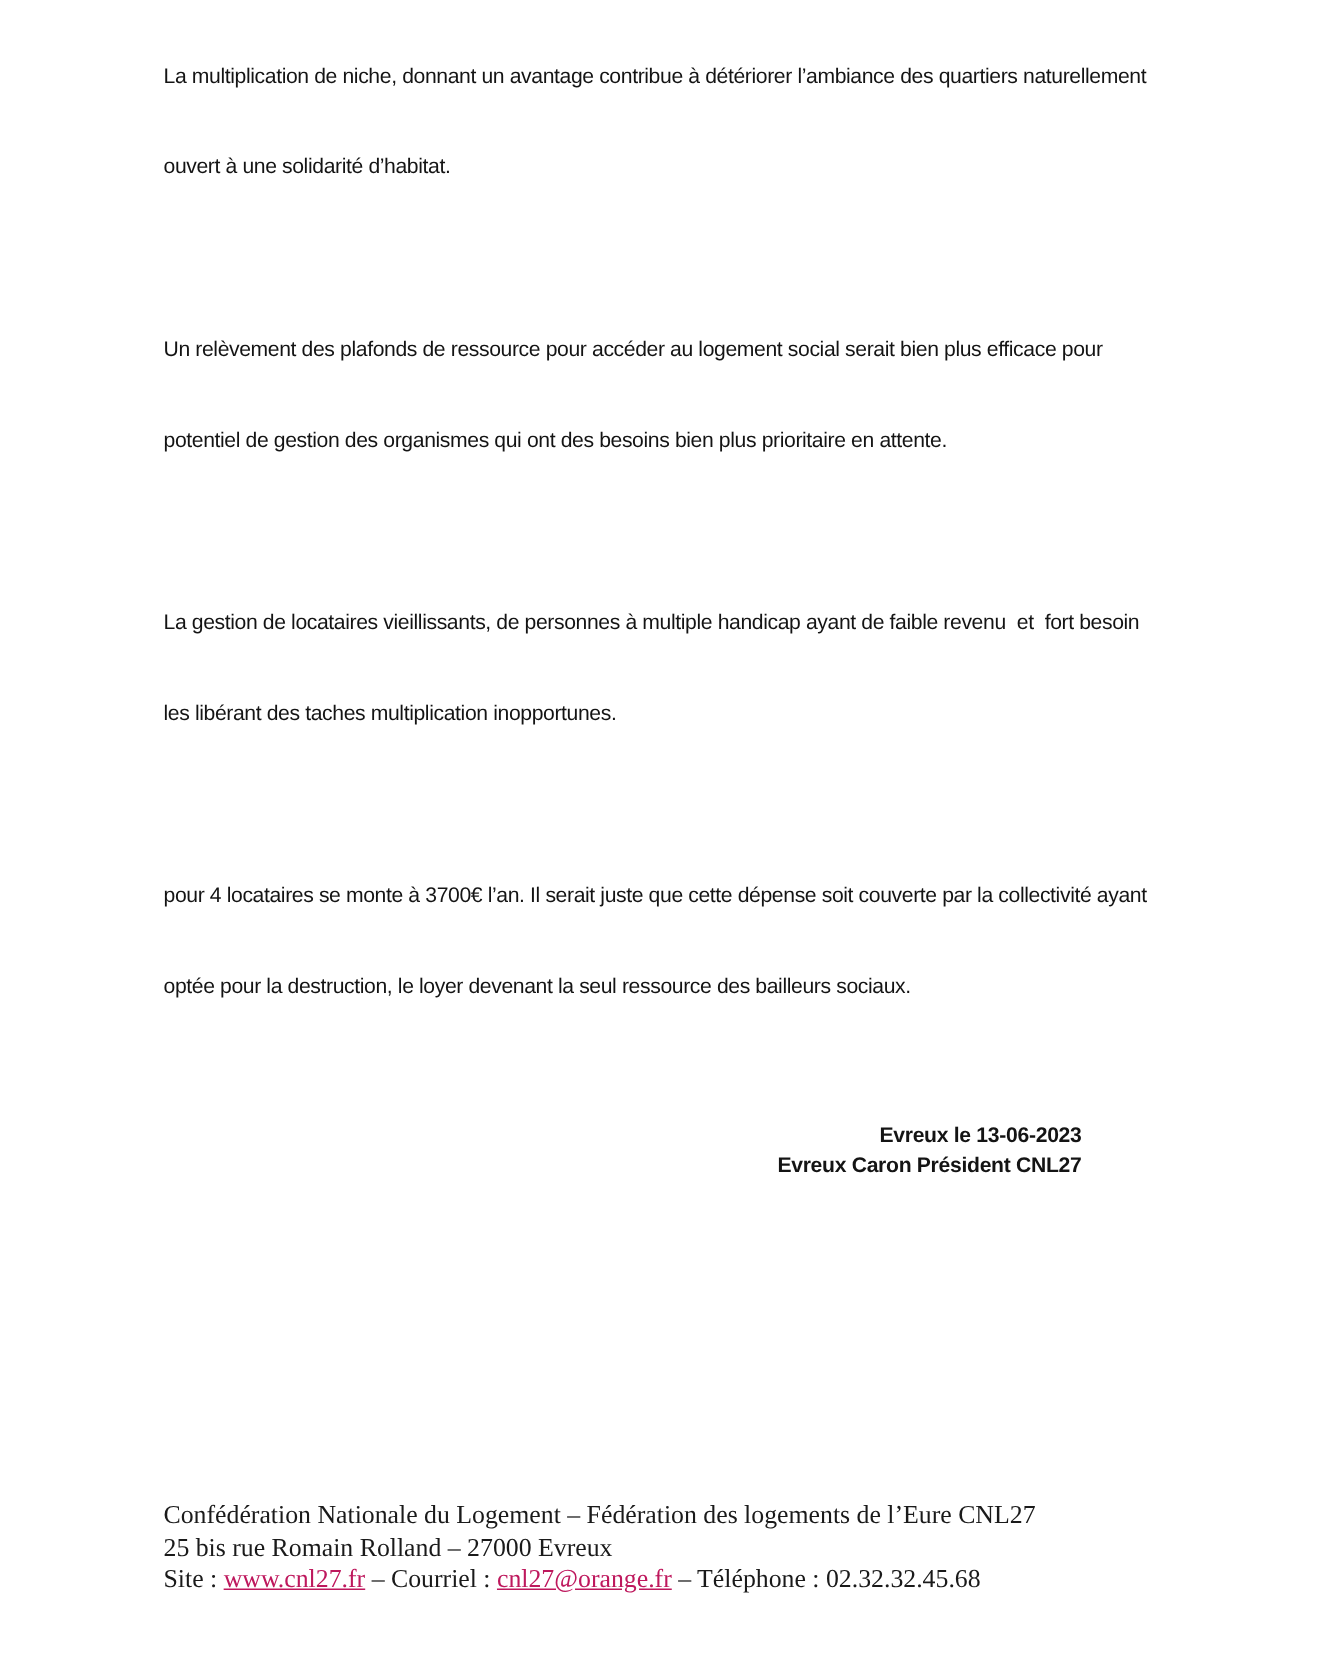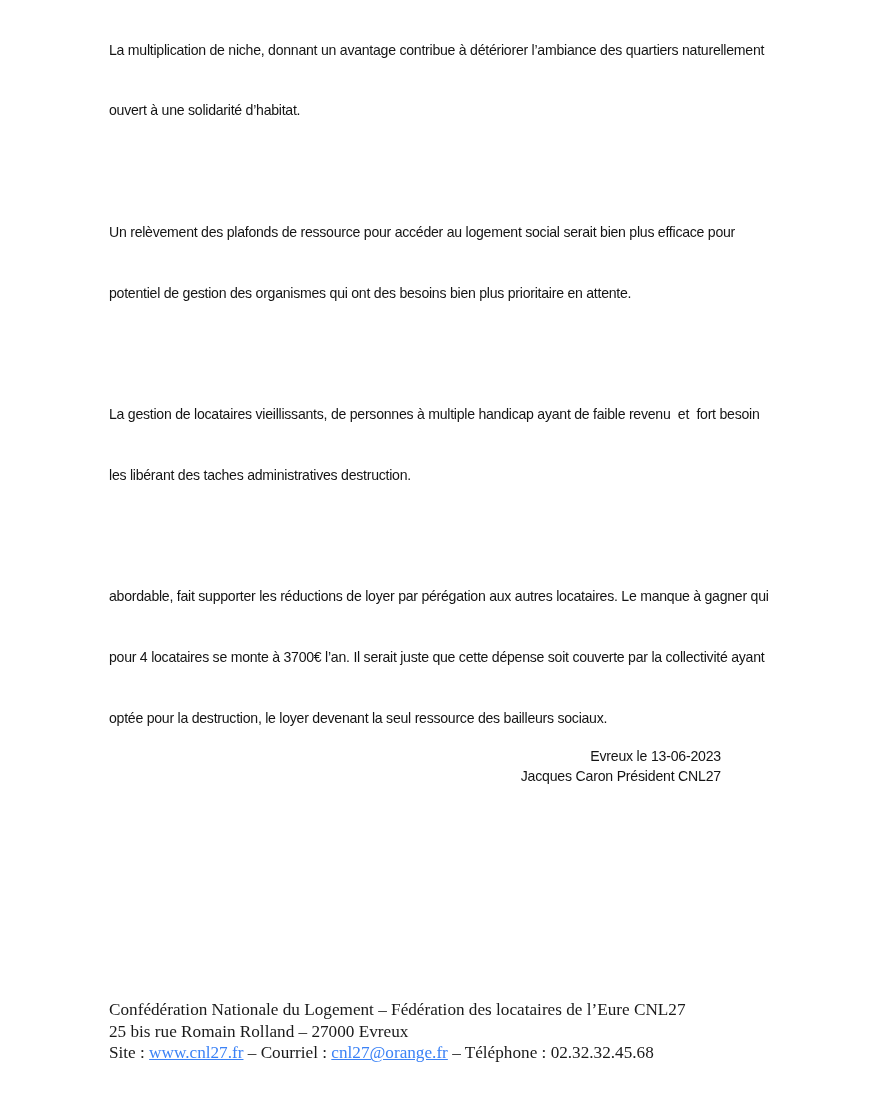--- a/index.html
+++ b/index.html
@@ -46,33 +46,33 @@
       position: absolute;
       right: 67px;
       top: 746px;
       text-align: right;
       font-family: "Liberation Sans", sans-serif;
       font-size: 14.1px;
       line-height: 20.25px;
       letter-spacing: -0.2px;
       color: #141414;
     }
-    .signature .line { display: block; }
+    .signature .line { display: block; font-weight: bold; }
     .footer {
       position: absolute;
       left: 65px;
       top: 999px;
       font-family: "Liberation Serif", serif;
       font-size: 17.2px;
       line-height: 21.6px;
       color: #1a1a1a;
     }
     .footer .line { display: block; white-space: pre; }
     .footer a {
-      color: #3b82f6;
+      color: #be185d;
       text-decoration: underline;
     }
   </style>
 </head>
 <body>
 
 <div class="page">
 
   <div class="body-text">
 
@@ -81,44 +81,43 @@
       <span class="line">ouvert à une solidarité d’habitat.</span>
     </p>
 
     <p class="para">
       <span class="line">Un relèvement des plafonds de ressource pour accéder au logement social serait bien plus efficace pour</span>
       <span class="line">potentiel de gestion des organismes qui ont des besoins bien plus prioritaire en attente.</span>
     </p>
 
     <p class="para">
       <span class="line">La gestion de locataires vieillissants, de personnes à multiple handicap ayant de faible revenu  et  fort besoin</span>
-      <span class="line">les libérant des taches administratives destruction.</span>
+      <span class="line">les libérant des taches multiplication inopportunes.</span>
     </p>
 
     <p class="para">
-      <span class="line">abordable, fait supporter les réductions de loyer par pérégation aux autres locataires. Le manque à gagner qui</span>
       <span class="line">pour 4 locataires se monte à 3700€ l’an. Il serait juste que cette dépense soit couverte par la collectivité ayant</span>
       <span class="line">optée pour la destruction, le loyer devenant la seul ressource des bailleurs sociaux.</span>
     </p>
 
 
     <p class="para">
       
       
       
       
       
     </p>
 
   </div>
 
   <div class="signature">
     <span class="line">Evreux le 13-06-2023</span>
-    <span class="line">Jacques Caron Président CNL27</span>
+    <span class="line">Evreux Caron Président CNL27</span>
   </div>
 
   <div class="footer">
-    <span class="line">Confédération Nationale du Logement – Fédération des locataires de l’Eure CNL27</span>
+    <span class="line">Confédération Nationale du Logement – Fédération des logements de l’Eure CNL27</span>
     <span class="line">25 bis rue Romain Rolland – 27000 Evreux</span>
     <span class="line"><span>Site : </span><a href="#">www.cnl27.fr</a><span> – Courriel : </span><a href="#">cnl27@orange.fr</a><span> – Téléphone : </span><span>02.32.32.45.68</span></span>
   </div>
 
 </div>
 
 </body></html>

